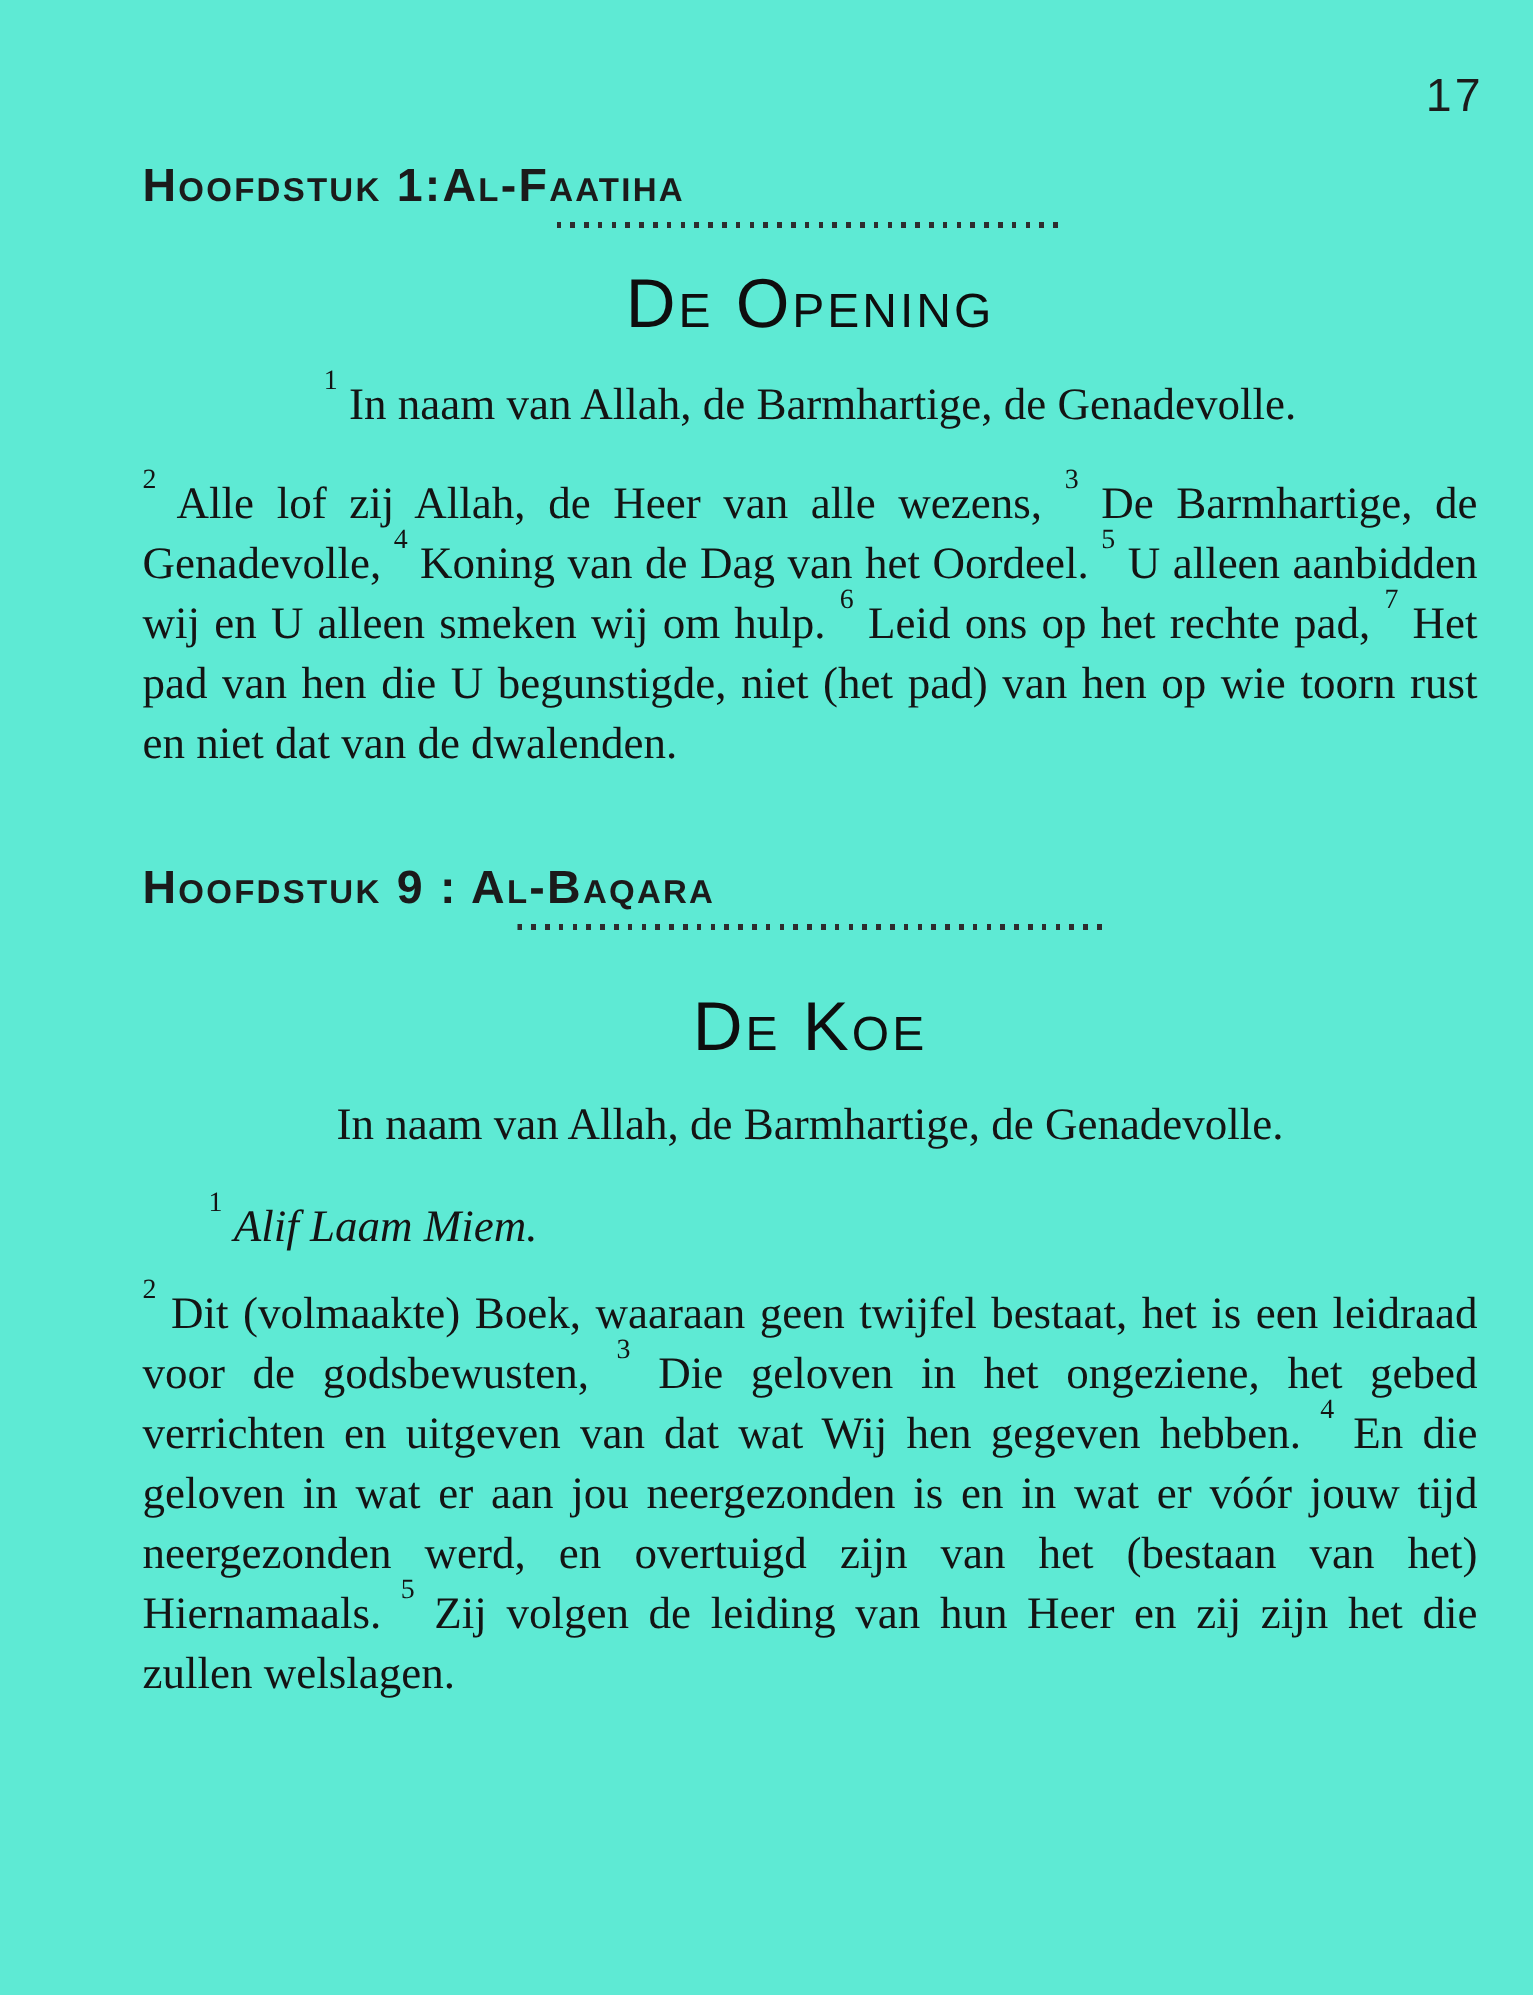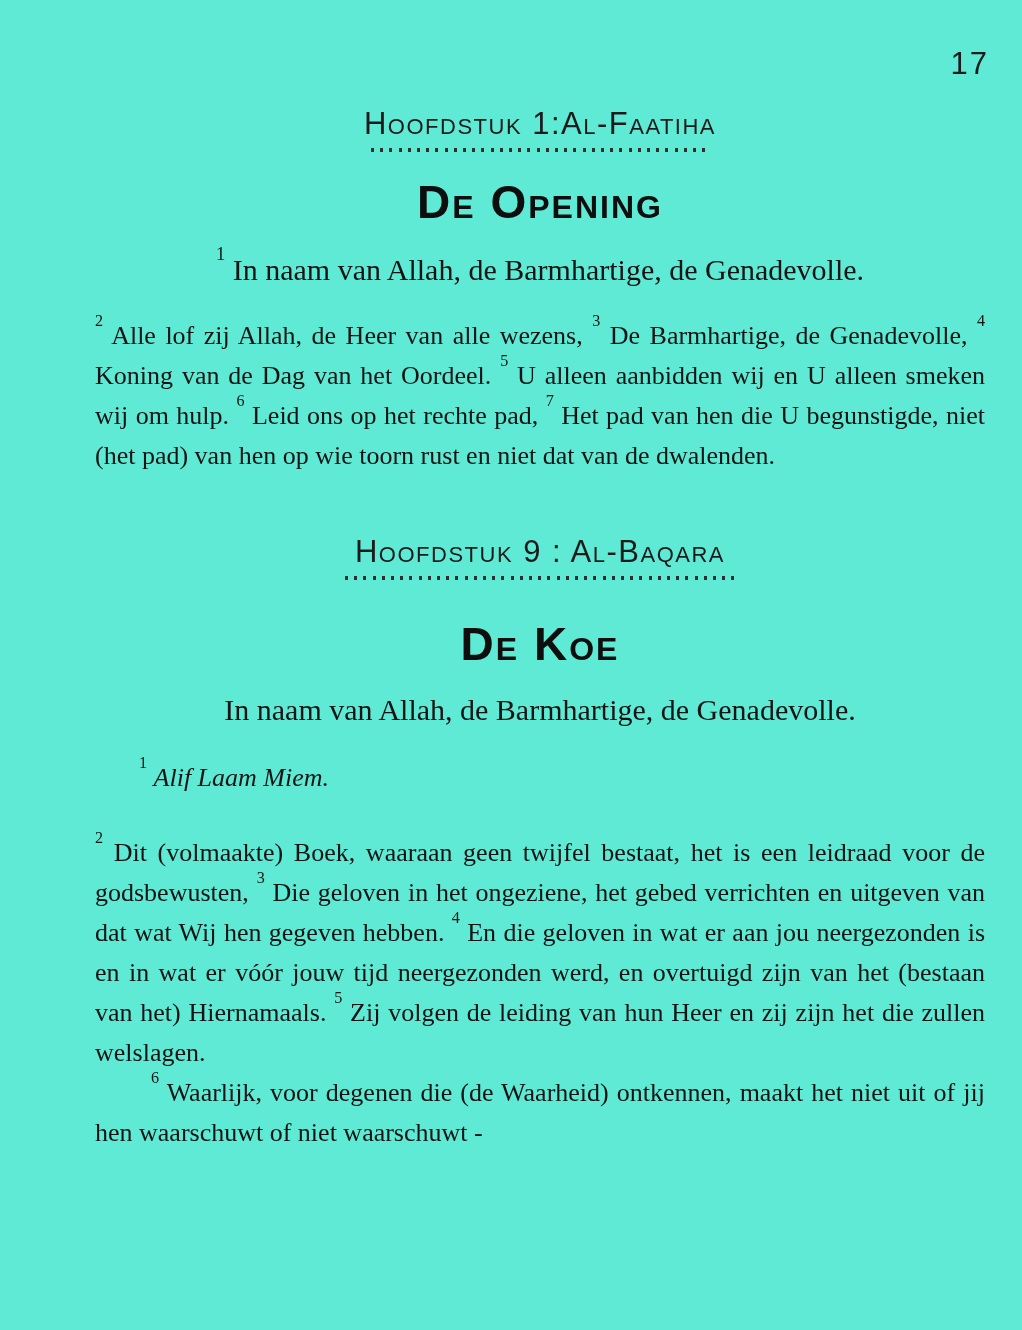--- a/index.html
+++ b/index.html
@@ -26,70 +26,70 @@
     letter-spacing: 2px;
     color: #1c1c1c;
   }
   .content {
     position: absolute;
     left: 95px;
     top: 0;
     width: 890px;
   }
   .kicker {
-    text-align: center;
+    text-align: left;
     font-family: "Liberation Sans", sans-serif;
     font-variant: small-caps;
-    font-weight: 400;
+    font-weight: 700;
     font-size: 31px;
     line-height: 36px;
     letter-spacing: 1.5px;
     color: #1b1b1b;
   }
   .kicker-1 { margin: 106px 0 0 0; }
   .kicker-2 { margin: 58px 0 0 0; }
   .rule {
     height: 4px;
     margin: 6px auto 0 auto;
     background: repeating-linear-gradient(to right, #2e2e2e 0 3px, transparent 3px 9.2px);
   }
   .rule-1 { width: 338px; }
   .rule-2 { width: 390px; }
   .chapter-title {
     text-align: center;
     font-family: "Liberation Sans", sans-serif;
     font-variant: small-caps;
-    font-weight: 700;
+    font-weight: 400;
     font-size: 46px;
     line-height: 48px;
     letter-spacing: 2px;
     color: #0e0e0e;
     margin: 0;
   }
   .title-1 { margin-top: 26px; }
   .title-2 { margin-top: 40px; }
   .verse-centered {
     text-align: center;
     font-size: 30px;
     line-height: 40px;
     margin: 18px;
   }
   .bismillah-1 { margin-top: 24px; }
   .bismillah-2 { margin-top: 22px; }
   .para {
     text-align: justify;
     text-justify: inter-word;
-    font-size: 26px;
+    font-size: 30px;
     line-height: 40px;
     margin: 0;
     hyphens: none;
   }
   .para-1 { margin-top: 26px; }
   .muqattaat { margin-top: 28px; text-align: left; margin-left: 44px; }
-  .para-2 { margin-top: 35px; }
+  .para-2 { margin-top: 18px; }
   .para-3 { margin-top: 0; text-indent: 56px; }
   .verse-num {
     font-size: 0.62em;
     line-height: 0;
     position: relative;
     top: -0.5em;
     letter-spacing: 0;
   }
   .italic { font-style: italic; }
 </style>
@@ -109,17 +109,16 @@
       <p class="para para-1"><sup class="verse-num">2</sup> <span>Alle lof zij Allah, de Heer van alle wezens, </span><sup class="verse-num">3</sup> <span>De Barmhartige, de Genadevolle, </span><sup class="verse-num">4</sup> <span>Koning van de Dag van het Oordeel. </span><sup class="verse-num">5</sup> <span>U alleen aanbidden wij en U alleen smeken wij om hulp. </span><sup class="verse-num">6</sup> <span>Leid ons op het rechte pad, </span><sup class="verse-num">7</sup> <span>Het pad van hen die U begunstigde, niet (het pad) van hen op wie toorn rust en niet dat van de dwalenden.</span></p>
     </section>
 
     <section>
       <div class="kicker kicker-2">Hoofdstuk 9 : Al-Baqara</div>
       <div class="rule rule-2"></div>
       <h1 class="chapter-title title-2">De Koe</h1>
       <p class="verse-centered bismillah-2"><span>In naam van Allah, de Barmhartige, de Genadevolle.</span></p>
       <p class="para muqattaat"><sup class="verse-num">1</sup> <span class="italic">Alif Laam Miem.</span></p>
       <p class="para para-2"><sup class="verse-num">2</sup> <span>Dit (volmaakte) Boek, waaraan geen twijfel bestaat, het is een leidraad voor de godsbewusten, </span><sup class="verse-num">3</sup> <span>Die geloven in het ongeziene, het gebed verrichten en uitgeven van dat wat Wij hen gegeven hebben. </span><sup class="verse-num">4</sup> <span>En die geloven in wat er aan jou neergezonden is en in wat er vóór jouw tijd neergezonden werd, en overtuigd zijn van het (bestaan van het) Hiernamaals. </span><sup class="verse-num">5</sup> <span>Zij volgen de leiding van hun Heer en zij zijn het die zullen welslagen.</span></p>
-      <p class="para para-3"><sup class="verse-num">6</sup> <span>Waarlijk, voor degenen die (de Waarheid) ontkennen, maakt het niet uit of jij hen waarschuwt of niet waarschuwt -</span></p>
     </section>
 
   </div>
 </div>
 
 </body></html>

